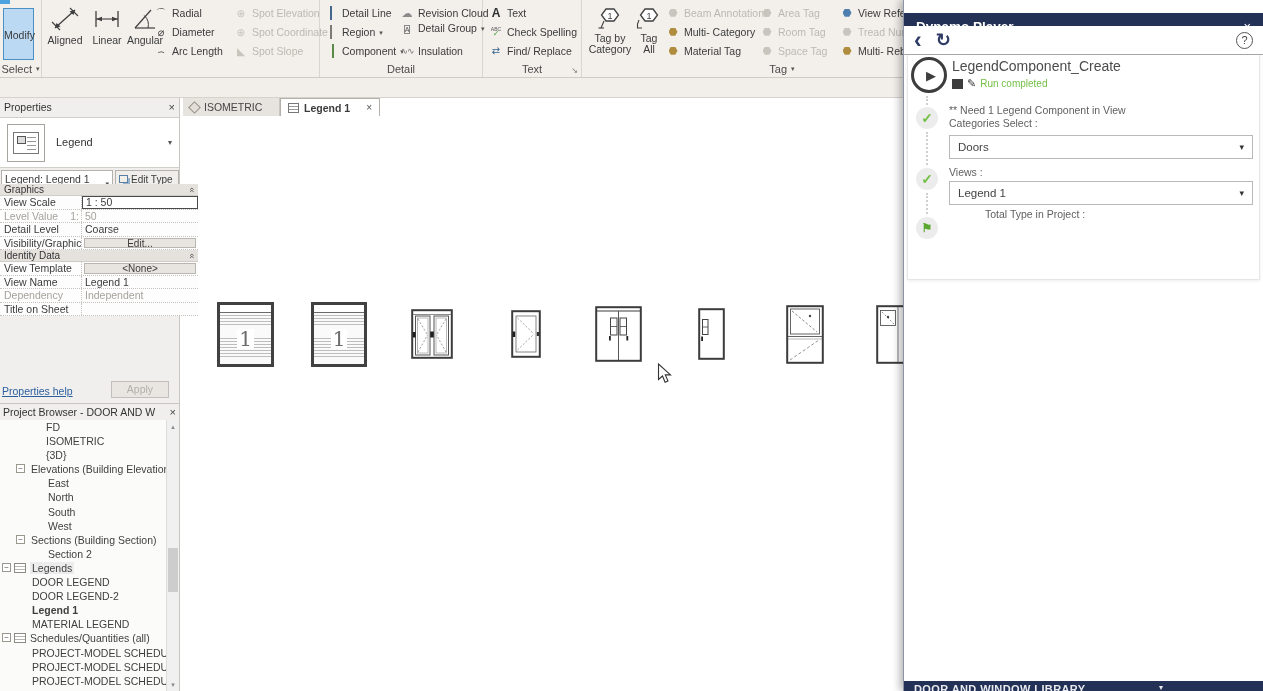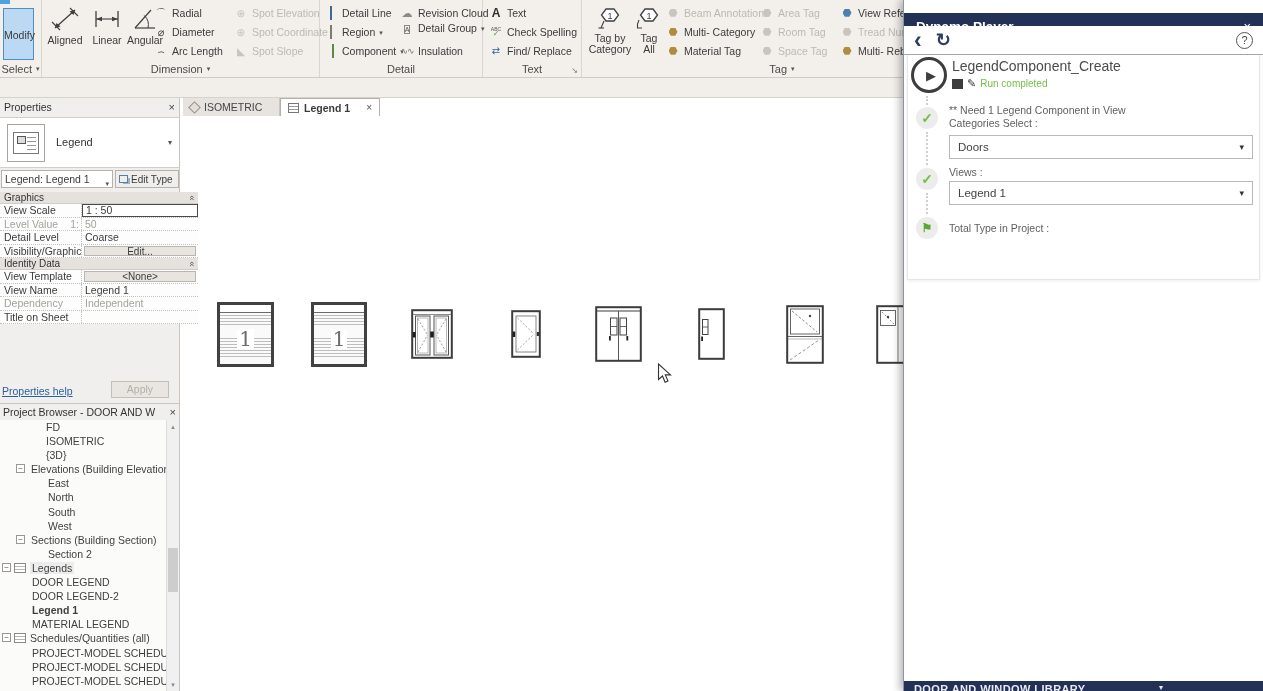--- a/index.html
+++ b/index.html
@@ -71,21 +71,21 @@
   .typename { position:absolute; left:56px; top:18px; font-size:11px; color:#333; }
   .typecaret { position:absolute; right:7px; top:20px; font-size:8px; color:#555; }
   .combo { position:absolute; left:1px; top:72px; width:112px; height:18px; background:#fff;
            border:1px solid #b5b2ad; font-size:10.5px; line-height:16px; padding:0 14px 0 3px;
            white-space:nowrap; overflow:hidden; }
   .combo .ccaret { position:absolute; right:3px; top:5px; font-size:7px; color:#555; }
   .edittype { position:absolute; left:115px; top:72px; width:64px; height:18px; background:#f0eeea;
               border:1px solid #b5b2ad; display:flex; align-items:center; gap:3px; padding:0 3px;
               font-size:10px; white-space:nowrap; }
   .ic-edittype { width:9px; height:8px; border:1px solid #5a7fa5; box-shadow:3px 2px 0 -1px #9ab2c9; flex:none; }
-  .pgrid { position:absolute; left:0; top:94px; width:198px; }
+  .pgrid { position:absolute; left:0; top:86px; width:198px; }
   .psect { height:12px; background:#e5e2de; border-bottom:1px solid #d0cdc8; display:flex;
            align-items:center; padding:0 4px; font-size:10px; color:#333; }
   .psect .chev { margin-left:auto; display:inline-block; transform:rotate(90deg); font-size:9px; color:#555; }
   .prow { height:13.5px; display:flex; background:#fdfdfd; border-bottom:1px dotted #c6c3be;
           font-size:10.5px; }
   .plabel { width:82px; padding:0 2px 0 4px; border-right:1px dotted #c6c3be; white-space:nowrap;
             overflow:hidden; line-height:13px; display:flex; justify-content:space-between; }
   .pvalue { flex:1; position:relative; padding:0 2px 0 3px; line-height:13px; white-space:nowrap; overflow:hidden; }
   .selbox { position:absolute; inset:0; border:1.5px solid #4a4a4a; background:#fff; line-height:10.5px;
             padding:0 3px; }
@@ -243,24 +243,20 @@
         <span class="ric">⊕</span>
         <span>Spot Elevation</span>
       </div>
       <div class="rsmall dis" style="left:192px;top:25px;">
         <span class="ric">⊕</span>
         <span>Spot Coordinate</span>
       </div>
       <div class="rsmall dis" style="left:192px;top:44px;">
         <span class="ric">◣</span>
         <span>Spot Slope</span>
-      </div>
-      <div class="rpanel-label">
-        <span>Dimension</span>
-        <span class="caret">▾</span>
       </div>
     </div>
 
     <div class="rpanel" style="left:320px;width:163px;">
       <div class="rsmall" style="left:4px;top:6px;">
         <span class="ric"><span class="ic-dline"></span></span>
         <span>Detail Line</span>
       </div>
       <div class="rsmall" style="left:4px;top:25px;">
         <span class="ric"><span class="ic-region"></span></span>
@@ -626,21 +622,21 @@
     <div class="vdots" style="top:132px;height:33px;"></div>
     <div class="stc" style="top:168px;">✓</div>
     <div class="dlabel" style="top:166px;">Views :</div>
     <div class="dyn-select" style="top:181px;">
       <span>Legend 1</span>
       <span class="scaret">▾</span>
     </div>
 
     <div class="vdots" style="top:193px;height:21px;"></div>
     <div class="stc flag" style="top:217px;">⚑</div>
-    <div class="dlabel" style="top:222px;">Total Type in Project :</div>
+    <div class="dlabel" style="top:208px;margin-left:36px;">Total Type in Project :</div>
 
     <div class="dyn-bottom">
       <span class="btxt">DOOR AND WINDOW LIBRARY</span>
       <span class="bcaret">▾</span>
     </div>
   </div>
 
 </div>
 
 </body></html>

